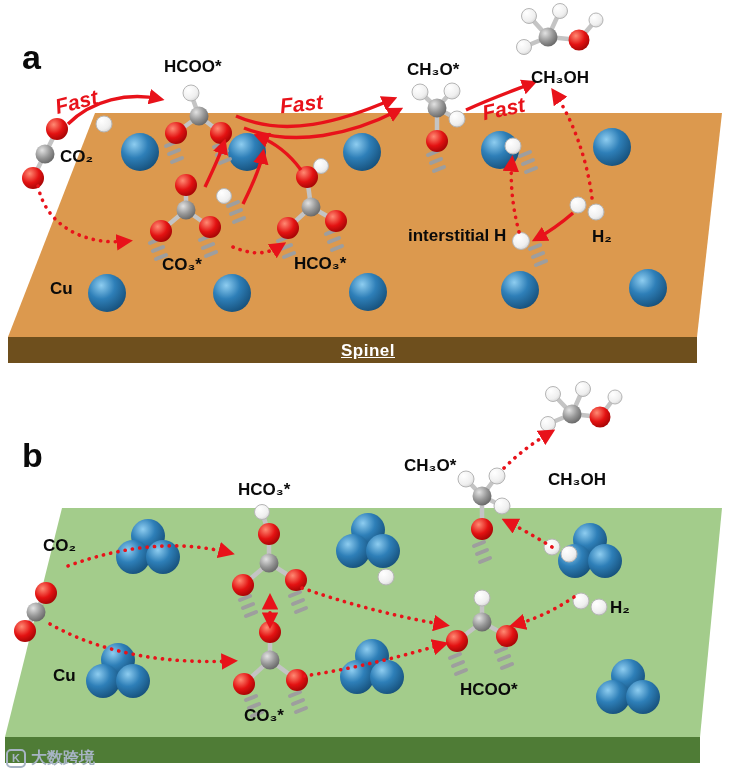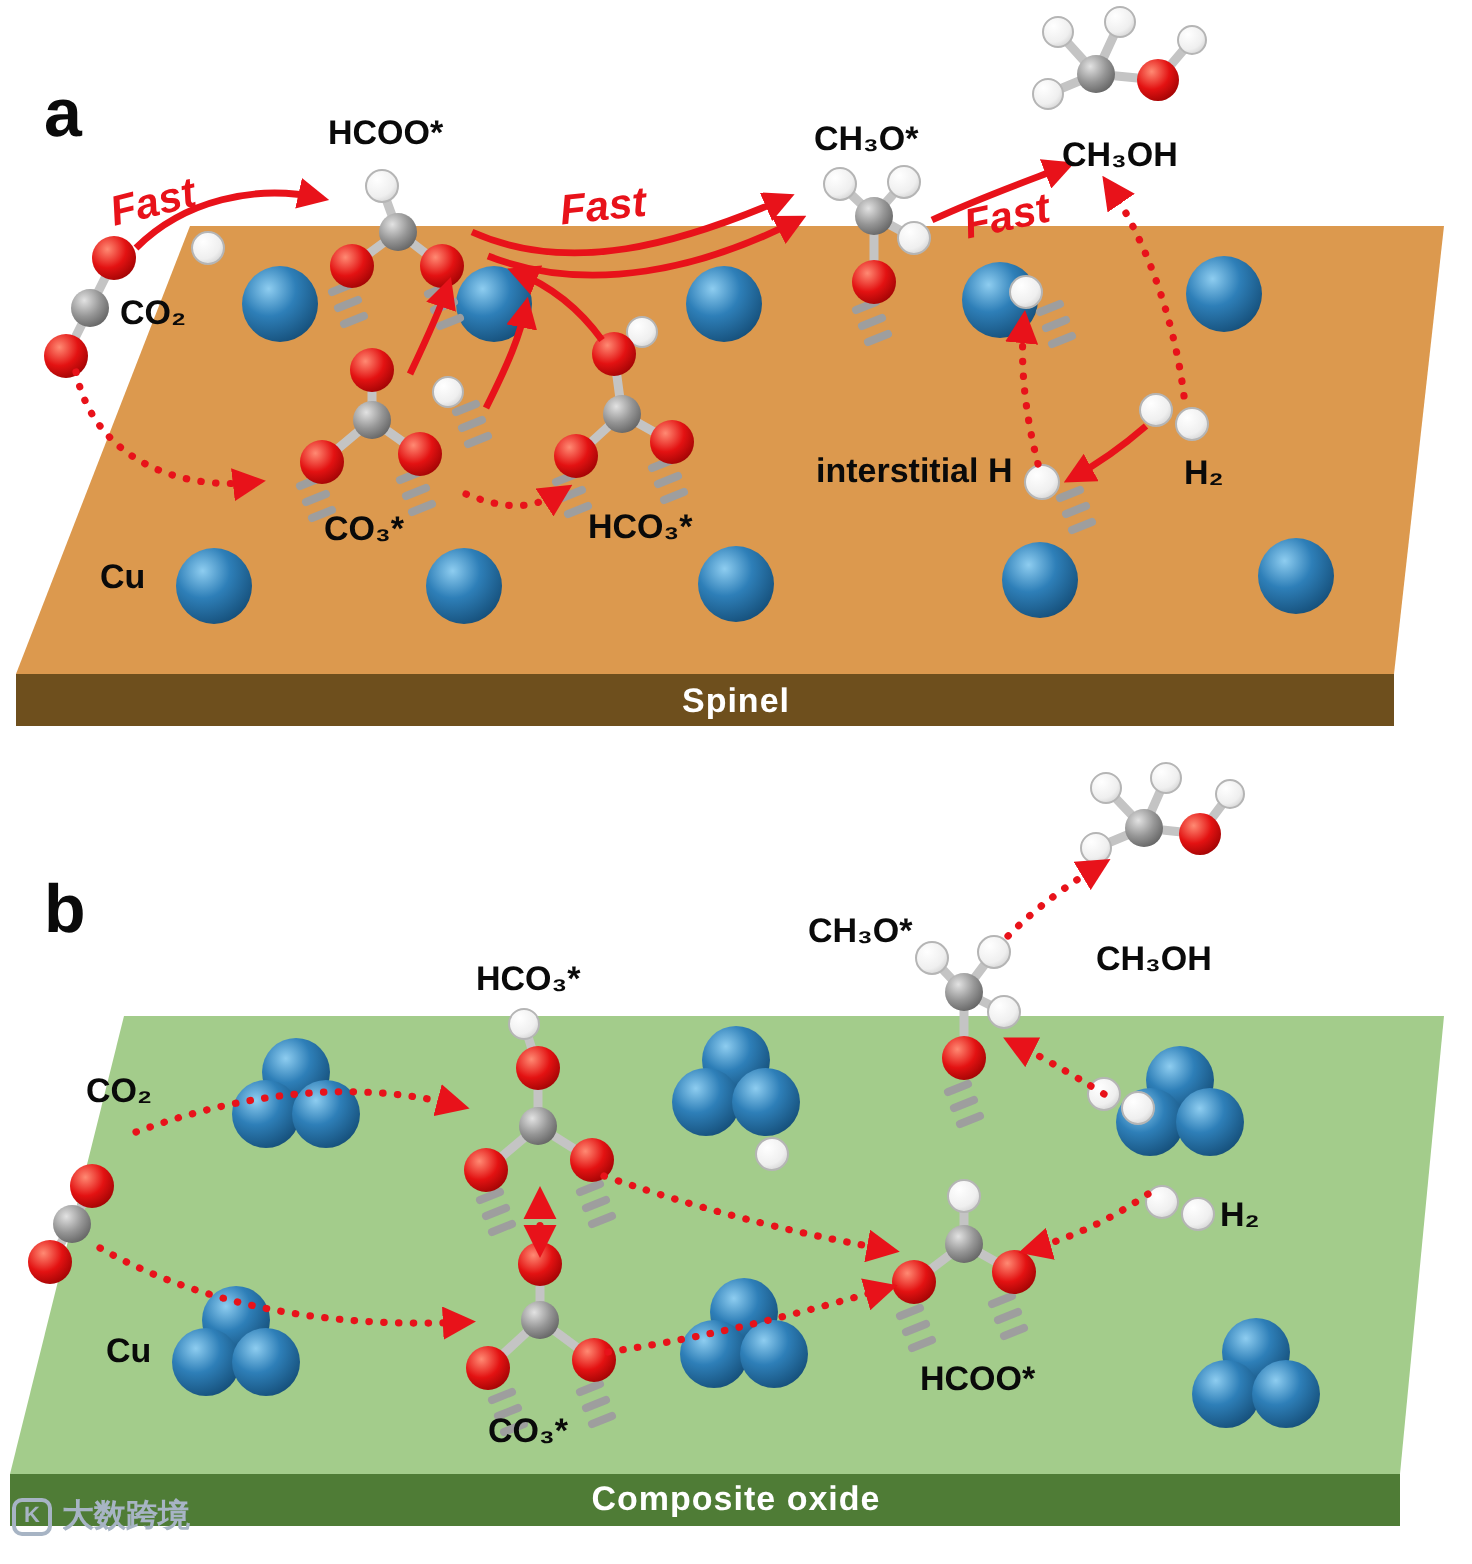--- a/index.html
+++ b/index.html
@@ -11,21 +11,21 @@
   .aC{fill:url(#gC);}
   .aH{fill:url(#gH);stroke:#b5b5b5;stroke-width:1;}
   .aCu{fill:url(#gCu);}
   .bond{stroke:#c4c4c4;stroke-width:4.5;stroke-linecap:round;fill:none;}
   .arr{fill:none;stroke:#e8121a;stroke-width:3.4;marker-end:url(#ah);}
   .dot{fill:none;stroke:#e8121a;stroke-width:3.6;stroke-dasharray:0.2 7.2;stroke-linecap:round;marker-end:url(#ah);}
   
   .lbl{position:absolute;font-weight:bold;font-size:17px;color:#0a0a0a;white-space:nowrap;}
   .panel-letter{font-size:34px;line-height:1;}
   .fast{color:#e8121a;font-size:21px;font-style:italic;}
-  .surface-label{left:0;width:736px;text-align:center;color:#ffffff;font-size:17px;letter-spacing:.5px;}
+  .surface-label{left:0;width:736px;text-align:center;color:#ffffff;font-size:17px;letter-spacing:.5px;text-decoration:underline;}
   .wm{position:absolute;left:6px;top:748px;display:flex;gap:5px;align-items:center;
       color:#a7b4c4;font-size:16px;font-weight:bold;}
   .wm-logo{border:2px solid #a7b4c4;border-radius:5px;font-size:11px;padding:1px 4px;line-height:1.2;}
 </style>
 </head>
 <body>
 
 <div class="stage">
 
   <svg class="scene" width="736" height="782" viewBox="0 0 736 782">
@@ -306,20 +306,19 @@
 
   <div class="lbl panel-letter" style="left:22px;top:438px;">b</div>
   <div class="lbl" style="left:43px;top:536px;">CO₂</div>
   <div class="lbl" style="left:238px;top:480px;">HCO₃*</div>
   <div class="lbl" style="left:404px;top:456px;">CH₃O*</div>
   <div class="lbl" style="left:548px;top:470px;">CH₃OH</div>
   <div class="lbl" style="left:610px;top:598px;">H₂</div>
   <div class="lbl" style="left:53px;top:666px;">Cu</div>
   <div class="lbl" style="left:244px;top:706px;">CO₃*</div>
   <div class="lbl" style="left:460px;top:680px;">HCOO*</div>
-  <div class="lbl surface-label" style="top:740px;">Composite oxide</div>
 
   <div class="wm">
     <span class="wm-logo">K</span>
     <span>大数跨境</span>
   </div>
 
 </div>
 
 </body></html>

